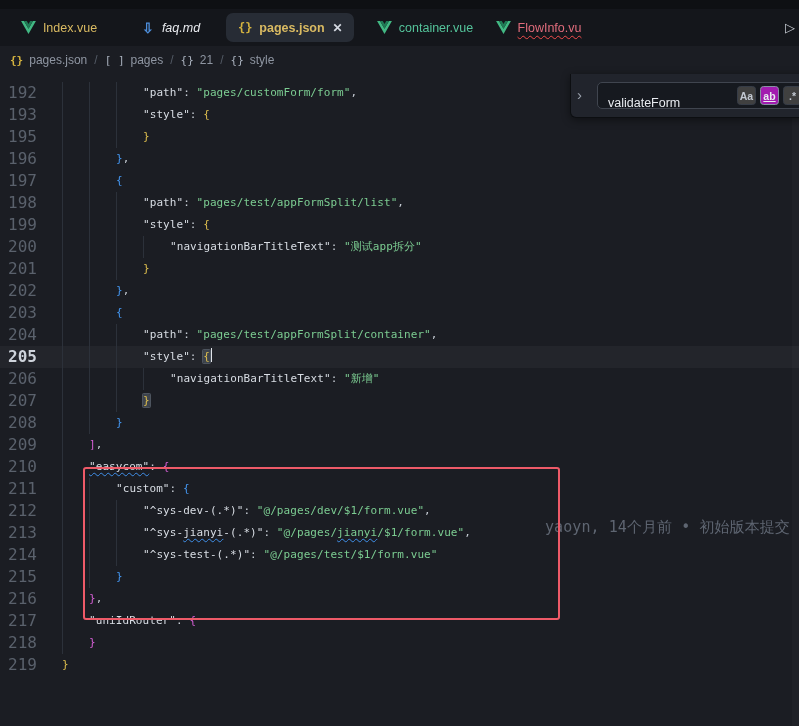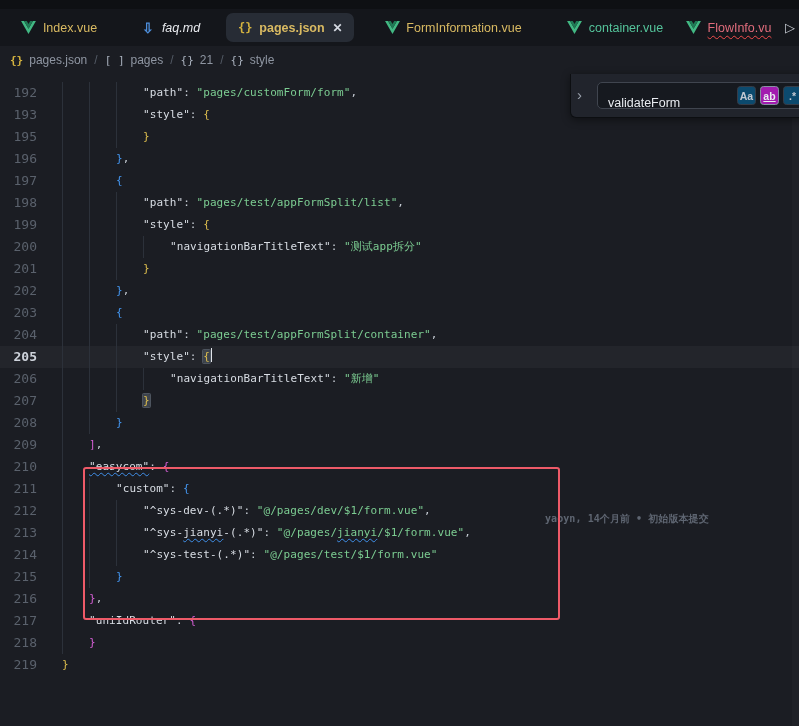--- a/index.html
+++ b/index.html
@@ -35,49 +35,49 @@
               font-size:12px;color:#8f96a2;gap:7px;}
   .bc-item{display:flex;align-items:center;gap:6px;white-space:nowrap;}
   .bc-icon{font-family:"DejaVu Sans Mono",monospace;font-size:11px;color:#a9b1bd;}
   .bc-icon.yellow{color:#d4b33f;font-weight:700;}
   .bc-sep{color:#545b66;font-size:12px;}
   
   .editor{position:absolute;left:0;top:74px;width:799px;height:652px;background:#1b1d23;padding-top:8px;box-sizing:border-box;}
   .cl{position:relative;height:22px;line-height:22px;font-family:"DejaVu Sans Mono",monospace;
       font-size:11px;letter-spacing:0.07px;white-space:pre;}
   .cl.active{background:rgba(255,255,255,0.04);}
-  .ln{position:absolute;left:0;top:0;width:37px;text-align:right;color:#5a616c;font-size:13px;
+  .ln{position:absolute;left:0;top:0;width:37px;text-align:right;color:#5a616c;font-size:16px;
       letter-spacing:0;font-family:"DejaVu Sans Mono",monospace;}
   .cl.active .ln{color:#ced3db;font-weight:700;}
   .guide{position:absolute;top:0;bottom:0;width:1px;background:#2c313a;}
   .lc{position:absolute;top:0;}
   .tk-k{color:#d8dde4;}
   .tk-s{color:#7ccd92;}
   .tk-p{color:#c6ccd4;}
   .tk-g{color:#ddbe4e;}
   .tk-m{color:#d55fd5;}
   .tk-b{color:#4496f0;}
   .sq{text-decoration:underline wavy #3f8fe8 1px;text-underline-offset:2px;}
   .hl{background:#3d434c;box-shadow:0 0 0 1px #4d545e;border-radius:1px;}
   .cursor{display:inline-block;width:1.5px;height:14px;background:#e0e4ea;vertical-align:-2px;margin-left:1px;}
-  .blame{position:absolute;left:545px;top:8px;color:#5e6571;font-size:10px;white-space:nowrap;font-weight:bold;}
+  .blame{position:absolute;left:545px;top:16px;color:#5e6571;font-size:15px;white-space:nowrap;}
   
   .annotation{position:absolute;left:83px;top:467px;width:473px;height:149px;
               border:2.5px solid #ee5a68;border-radius:3px;z-index:30;pointer-events:none;}
   
   .findw{position:absolute;left:570px;top:74px;width:262px;height:44px;background:#21242c;
          border:1px solid #0c0e11;border-top:none;border-radius:0 0 6px 6px;
          box-shadow:0 2px 8px rgba(0,0,0,0.45);z-index:40;box-sizing:border-box;}
   .findw .fchev{position:absolute;left:6px;top:12px;color:#9aa1ac;font-size:15px;line-height:18px;}
   .find-input{position:absolute;left:26px;top:8px;width:250px;height:27px;background:#16191f;
               border:1px solid #40454f;border-radius:5px;box-sizing:border-box;}
   .find-text{position:absolute;left:10px;top:8px;line-height:25px;font-size:12.5px;color:#e8ebf0;}
   .fbtn{position:absolute;top:3px;width:19px;height:19px;border-radius:3.5px;display:flex;
         align-items:center;justify-content:center;font-size:10.5px;color:#c3c9d2;
-        background:#0c4a6e;border:1px solid #363c47;box-sizing:border-box;font-weight:600;}
+        background:#404040;border:1px solid #363c47;box-sizing:border-box;font-weight:600;}
   .fbtn.b1{left:139px;}
   .fbtn.b2{left:162px;background:#a21caf;border-color:#8791a3;color:#e8ebf0;text-decoration:underline;}
   .fbtn.b3{left:185px;}
   
   .scrollbar{position:absolute;right:0;top:74px;bottom:0;width:7px;background:rgba(255,255,255,0.02);z-index:20;}
 </style>
 </head>
 <body>
 
 <div class="topstrip"></div>
@@ -98,29 +98,20 @@
       </span>
       <span class="lbl">faq.md</span>
     </div>
     <div class="tab state-modified active" style="width: 136px;">
       <span class="box"></span>
       <span class="ticon">
         <span class="icon-json">{}</span>
       </span>
       <span class="lbl">pages.json</span>
       <span class="closex">✕</span>
-    </div>
-    <div class="tab state-modified" style="width: 190px;">
-      <span class="ticon">
-        <svg width="15" height="13" viewBox="0 0 24 21">
-          <path fill="#42b883" d="M0 0h4.8L12 12.4 19.2 0H24L12 20.8z"></path>
-          <path fill="#1f7a55" d="M4.8 0h4.4L12 4.9 14.8 0h4.4L12 12.4z"></path>
-        </svg>
-      </span>
-      <span class="lbl">FormInformation.vue</span>
     </div>
     <div class="tab state-added" style="width: 134px;">
       <span class="ticon">
         <svg width="15" height="13" viewBox="0 0 24 21">
           <path fill="#42b883" d="M0 0h4.8L12 12.4 19.2 0H24L12 20.8z"></path>
           <path fill="#1f7a55" d="M4.8 0h4.4L12 4.9 14.8 0h4.4L12 12.4z"></path>
         </svg>
       </span>
       <span class="lbl">container.vue</span>
     </div>

